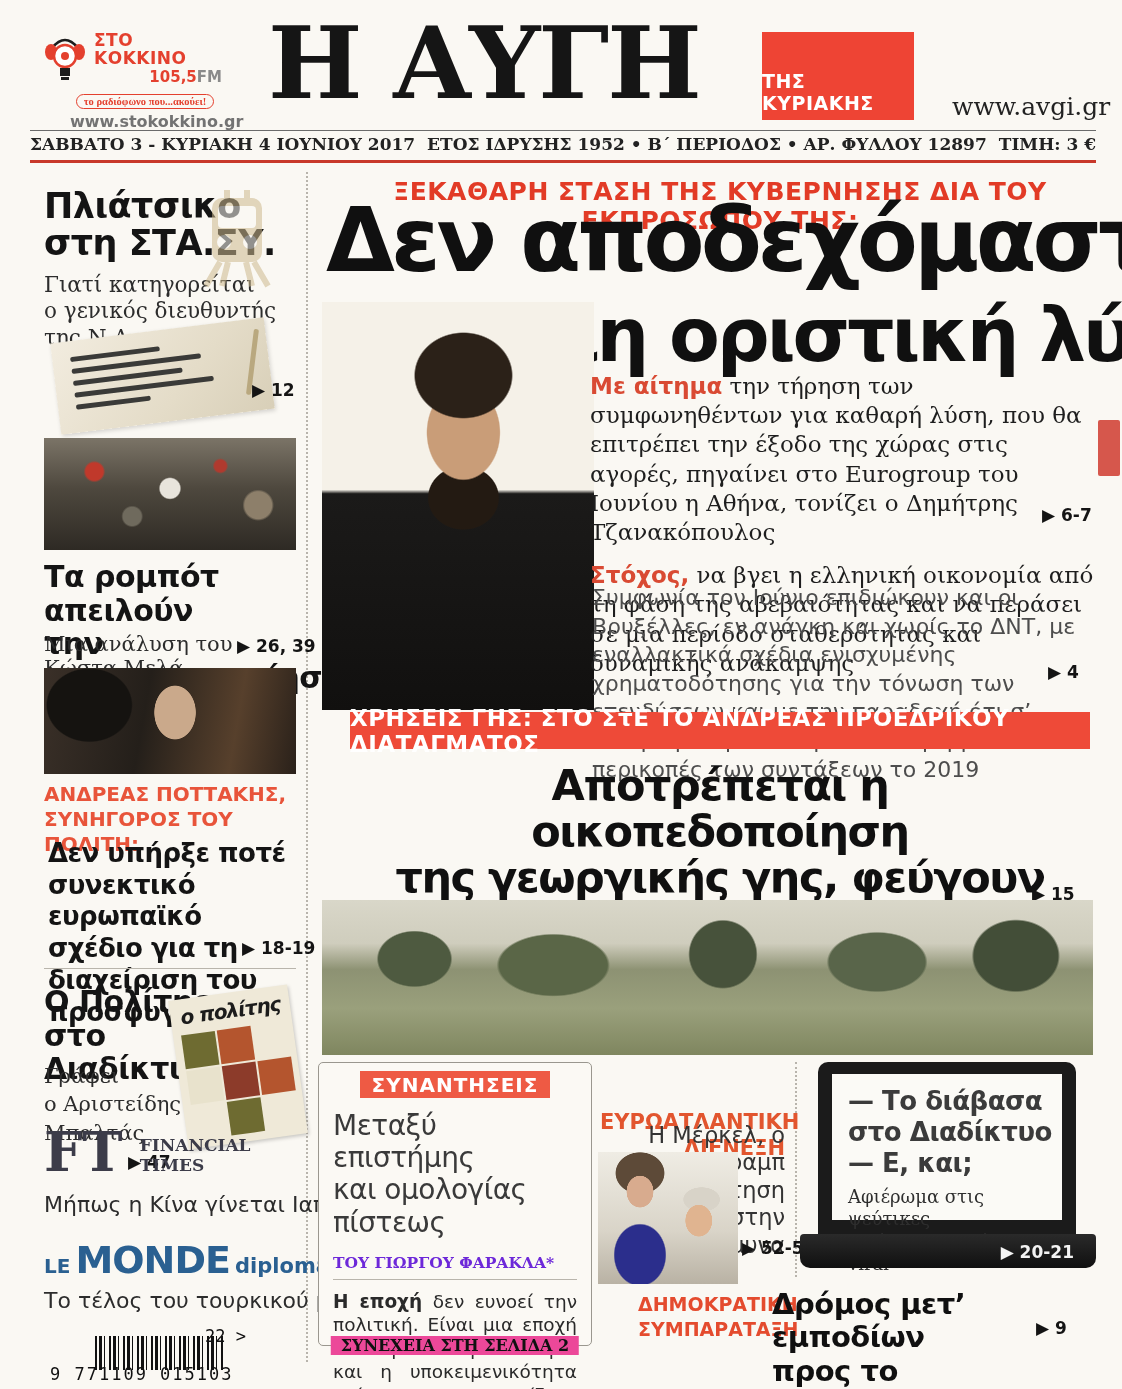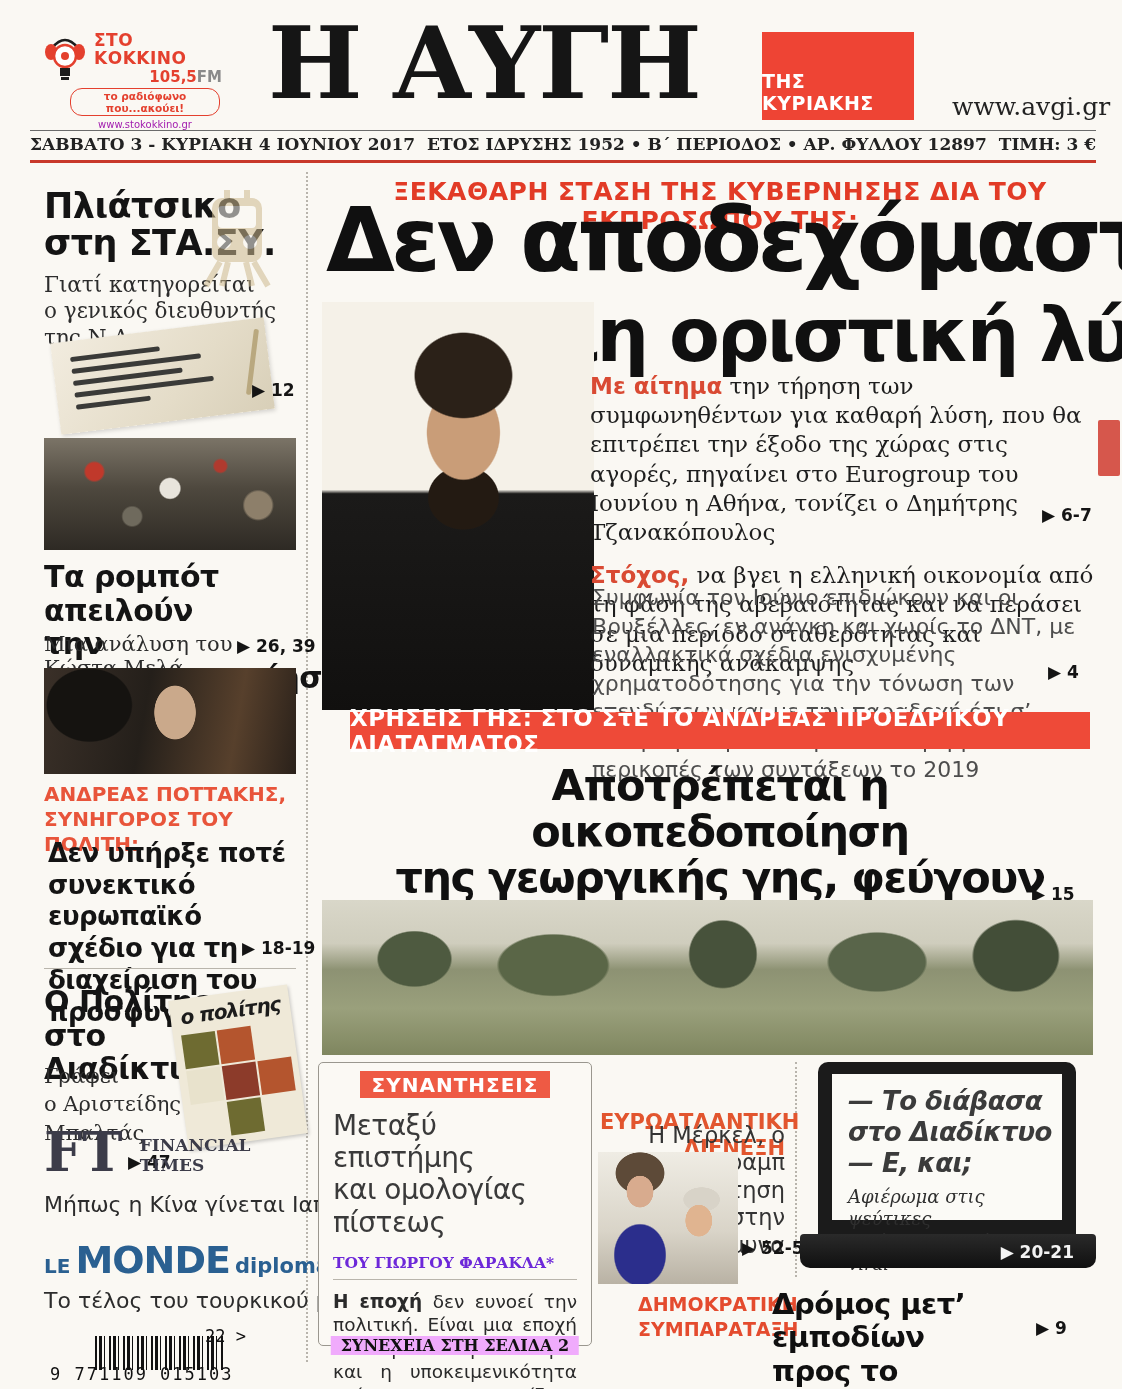--- a/index.html
+++ b/index.html
@@ -4,23 +4,23 @@
 <style>
   html,body{margin:0;padding:0;background:#e8e6e0;}
   .page{position:relative;width:1122px;height:1389px;background:#faf8f3;overflow:hidden;
         font-family:"DejaVu Sans", sans-serif;color:#1a1a1a;}
   .abs{position:absolute;}
   
   .radio-logo{left:42px;top:22px;width:180px;height:108px;font-size:0;}
   .radio-name{font-size:17px;font-weight:bold;color:#e4402e;letter-spacing:.5px;line-height:1.05;}
   .radio-fm{font-size:15px;font-weight:bold;color:#e4402e;}
   .radio-fm .fm{color:#8a8a8a;}
-  .radio-pill{display:inline-block;margin-top:4px;padding:1px 7px;border:1.5px solid #e4402e;border-radius:12px;
-              color:#e4402e;font-size:10.5px;font-weight:bold;}
-  .radio-url{font-size:10px;font-weight:normal;color:#a21caf;margin-top:3px;}
+  .radio-pill{display:inline-block;margin-top:10px;padding:1px 7px;border:1.5px solid #e4402e;border-radius:12px;
+              color:#e4402e;font-size:10.5px;font-weight:bold;font-family:Liberation Serif, serif;}
+  .radio-url{font-size:16px;font-weight:bold;color:#737373;margin-top:3px;}
   .masthead-title{left:268px;top:8px;width:500px;font-family:"DejaVu Serif",serif;font-weight:bold;
                   font-size:100px;line-height:1.1;letter-spacing:-2px;color:#151515;white-space:nowrap;}
   .edition-badge{left:762px;top:32px;width:152px;height:88px;background:#ee4434;display:flex;
                  align-items:flex-end;justify-content:center;padding-bottom:6px;box-sizing:border-box;}
   .edition-badge span{color:#fff;font-weight:bold;font-size:19px;letter-spacing:.5px;}
   .site-url{left:952px;top:92px;width:160px;font-size:25px;color:#222;font-family:"DejaVu Serif",serif;}
   .hdr-rule-dark{left:30px;top:130px;width:1066px;height:0;border-top:1.5px solid #6b6b6b;}
   .hdr-row{left:30px;top:134px;width:1066px;display:flex;justify-content:space-between;
            font-family:"DejaVu Serif",serif;font-weight:bold;font-size:17px;color:#222;}
   .hdr-rule-red{left:30px;top:160px;width:1066px;height:0;border-top:3px solid #c8382a;}
@@ -78,21 +78,21 @@
      linear-gradient(180deg,#d9d7c9 0%,#cfcdbd 28%,#8d9273 45%,#9aa07c 70%,#7f865f 100%);}
   
   .meet-box{border:1.5px solid #9a978f;border-radius:5px;background:#fbf9f4;}
   .meet-banner{background:#ee5a44;color:#fff;font-weight:bold;font-size:20px;letter-spacing:1px;
                display:flex;align-items:center;justify-content:center;}
   .meet-title{font-size:28px;line-height:1.15;color:#3a3a3a;letter-spacing:-.5px;}
   .meet-byline{font-family:"DejaVu Serif",serif;font-weight:bold;font-size:15.5px;color:#6d28d9;
                border-bottom:1px solid #b9b5ac;padding-bottom:7px;}
   .meet-body{font-size:18.5px;line-height:1.27;color:#2a2a2a;text-align:justify;}
   .meet-cont{font-family:"DejaVu Serif",serif;font-weight:bold;font-size:16px;color:#111;
-             background:#f0abfc;padding:0 10px;white-space:nowrap;text-align:right;}
+             background:#ec4899;padding:0 10px;white-space:nowrap;text-align:right;}
   .euro-kicker{color:#e2552e;font-weight:bold;font-size:21px;line-height:1.25;text-align:right;margin-top:43px;}
   .euro-title{font-size:22.5px;line-height:1.22;color:#333;text-align:right;}
   .merkel-photo{background:
      radial-gradient(ellipse 22px 26px at 30% 30%, #d8ab8e 0 60%, transparent 62%),
      radial-gradient(ellipse 40px 34px at 30% 16%, #5d4a38 0 60%, transparent 62%),
      radial-gradient(ellipse 42px 50px at 30% 78%, #2b2e8c 0 60%, transparent 63%),
      radial-gradient(ellipse 22px 26px at 72% 52%, #e0b490 0 60%, transparent 62%),
      radial-gradient(ellipse 30px 20px at 74% 36%, #d8d3c8 0 60%, transparent 62%),
      linear-gradient(180deg,#efece4 0%,#d9d4c8 60%,#b9b2a4 100%);}
   .dimar-kicker{color:#e44b2e;font-weight:bold;font-size:19px;line-height:1.3;}
@@ -305,21 +305,21 @@
     <div>ΔΗΜΟΚΡΑΤΙΚΗ</div>
     <div>ΣΥΜΠΑΡΑΤΑΞΗ</div>
   </div>
   <div class="abs dromos" style="left:772px;top:1288px;width:260px;">
     <div>Δρόμος μετ’ εμποδίων</div>
     <div>προς το συνέδριο</div>
   </div>
   <div class="abs pg" style="left:1036px;top:1318px;">▶ 9</div>
 
   <div class="abs" style="left:800px;top:1062px;width:300px;height:212px;">
-    <div class="laptop-lid abs" style="left:18px;top:0;width:258px;height:192px;font-style:italic;">
+    <div class="laptop-lid abs" style="left:18px;top:0;width:258px;height:192px;">
       <div class="laptop-screen" style="left:14px;top:12px;width:230px;height:146px;">
         <div class="screen-h" style="margin:12px 0 0 16px;">
           <div>— Το διάβασα</div>
           <div>στο Διαδίκτυο</div>
           <div>— Ε, και;</div>
         </div>
         <div class="screen-sub" style="margin:6px 0 0 16px;">
           <div>Αφιέρωμα στις ψεύτικες</div>
           <div>ειδήσεις που γίνονται viral</div>
         </div>

